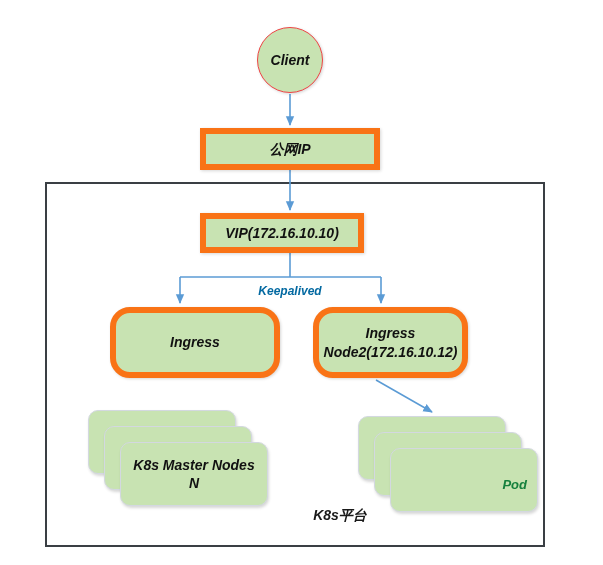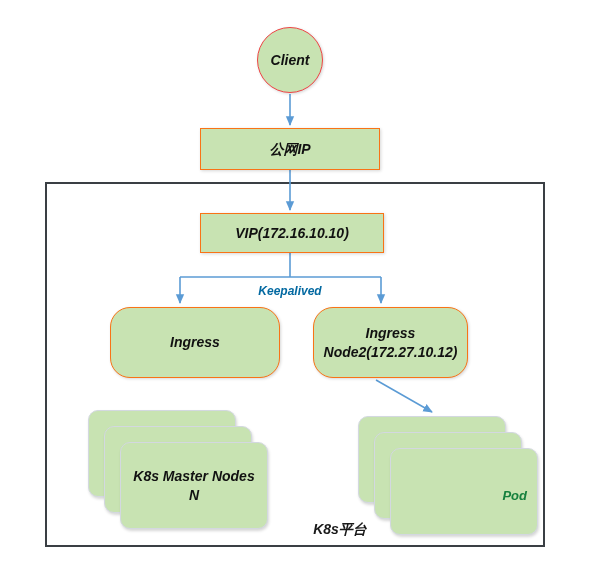--- a/index.html
+++ b/index.html
@@ -37,36 +37,36 @@
     width: 500px;
     height: 365px;
     border: 2px solid #3a3f44;
     box-sizing: border-box;
     background: transparent;
     z-index: 0;
   }
   .platform-label {
     position: absolute;
     left: 285px;
-    top: 521px;
+    top: 507px;
     width: 110px;
     text-align: center;
     font-size: 14px;
     font-style: italic;
     font-weight: bold;
     color: #1a1a1a;
     z-index: 4;
     white-space: nowrap;
   }
 
   
   .node {
     position: absolute;
     background: #c8e3b2;
-    border: 1px solid #f97316;
+    border: 6px solid #f97316;
     box-sizing: border-box;
     display: flex;
     flex-direction: column;
     align-items: center;
     justify-content: center;
     font-size: 14px;
     font-style: italic;
     font-weight: bold;
     color: #111111;
     line-height: 1.35;
@@ -89,21 +89,21 @@
   }
   .box-public-ip {
     left: 200px;
     top: 128px;
     width: 180px;
     height: 42px;
   }
   .box-vip {
     left: 200px;
     top: 213px;
-    width: 184px;
+    width: 164px;
     height: 40px;
   }
 
   .rounded-node {
     border-radius: 20px;
   }
   .box-ingress1 {
     left: 110px;
     top: 307px;
     width: 170px;
@@ -117,21 +117,21 @@
   }
 
   
   .stack {
     position: absolute;
     z-index: 3;
   }
   .stack .layer {
     position: absolute;
     width: 148px;
-    height: 87px;
+    height: 64px;
     background: #c8e3b2;
     border: 1px solid #d3d8e0;
     border-radius: 10px;
     box-sizing: border-box;
     box-shadow: 1px 2px 3px rgba(0,0,0,0.16);
   }
   .stack .layer.l1 { left: 0px;  top: 0px;  }
   .stack .layer.l2 { left: 16px; top: 16px; }
   .stack .layer.l3 {
     left: 32px;
@@ -232,21 +232,21 @@
   <div class="node rect-node box-vip">
     <span>VIP(172.16.10.10)</span>
   </div>
 
   <div class="node rounded-node box-ingress1">
     <span>Ingress</span>
   </div>
 
   <div class="node rounded-node box-ingress2">
     <span>Ingress</span>
-    <span>Node2(172.27.10.12)</span>
+    <span>Node2(172.16.10.12)</span>
   </div>
 
   <div class="stack stack-masters">
     <div class="layer l1"></div>
     <div class="layer l2"></div>
     <div class="layer l3">
       <div class="stack-text">K8s Master Nodes</div>
       <div class="stack-text">N</div>
     </div>
   </div>

